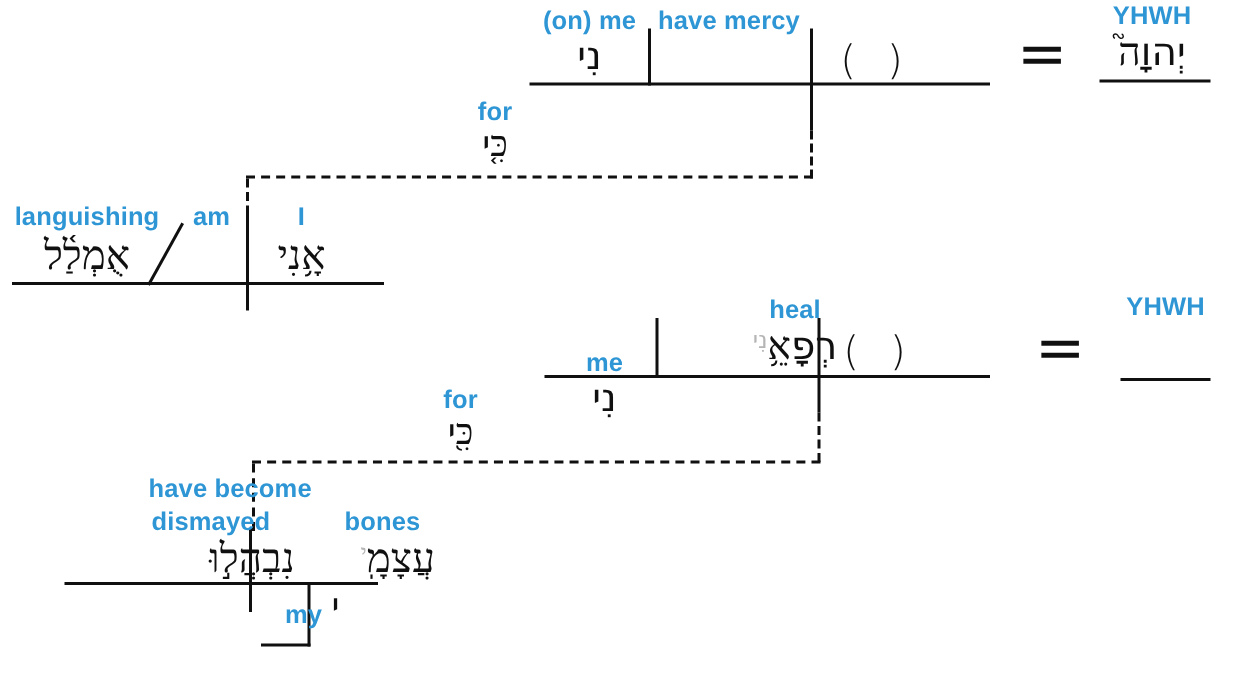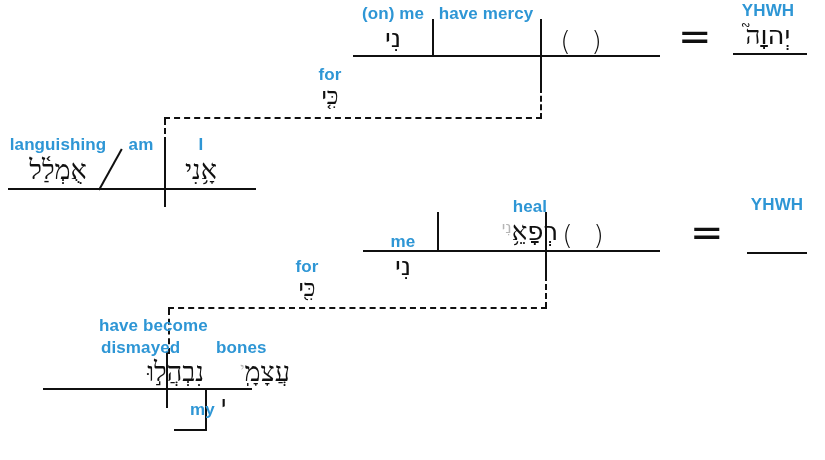--- a/index.html
+++ b/index.html
@@ -103,23 +103,23 @@
   <div class="col" style="left:277px;top:258px;width:60px;">
     <div class="gloss">for</div>
     <div class="heb heb-sm">כִּ֖י</div>
   </div>
 
   <div class="ln" style="left:43px;top:388px;width:209px;height:2px;"></div>
   <div class="ln" style="left:166px;top:352px;width:2px;height:56px;"></div>
 
   <div class="gloss abs" style="left:63px;top:317px;">have become</div>
   <div class="gloss abs" style="left:65px;top:339px;">dismayed</div>
-  <div class="heb heb-lg abs" style="left:68px;top:355px;width:100px;text-align:right;">נִבְהֲל֣וּ</div>
+  <div class="heb heb-lg abs" style="left:82px;top:355px;width:100px;text-align:center;">נִבְהֲל֣וּ</div>
 
-  <div class="gloss abs" style="left:180px;top:339px;width:78px;text-align:left;">bones</div>
+  <div class="gloss abs" style="left:180px;top:339px;width:78px;text-align:center;">bones</div>
   <div class="heb heb-lg abs" dir="rtl" style="left:176px;top:355px;width:78px;text-align:right;"><span>עֲצָמָֽ</span><span class="suffix">י</span></div>
 
   <div class="ln" style="left:205px;top:390px;width:2px;height:41px;"></div>
   <div class="ln" style="left:174px;top:429px;width:33px;height:2px;"></div>
   <div class="gloss abs" style="left:154px;top:401px;">my</div>
   <div class="heb abs" style="left:185px;top:391px;font-size:24px;line-height:26px;">י</div>
 
 </div>
 
 </body></html>

